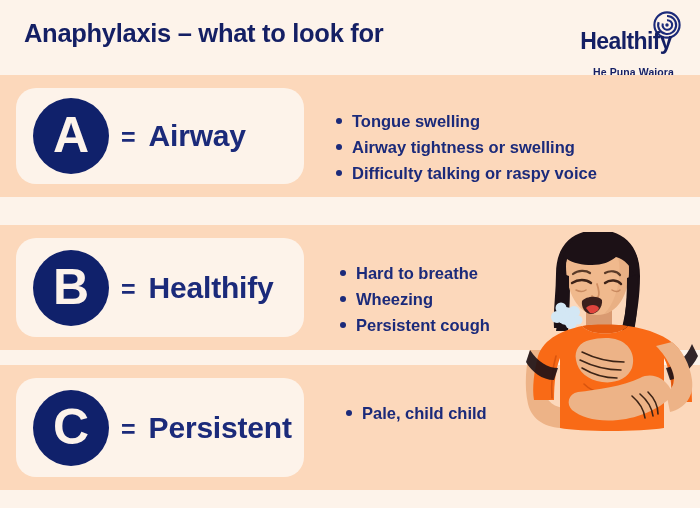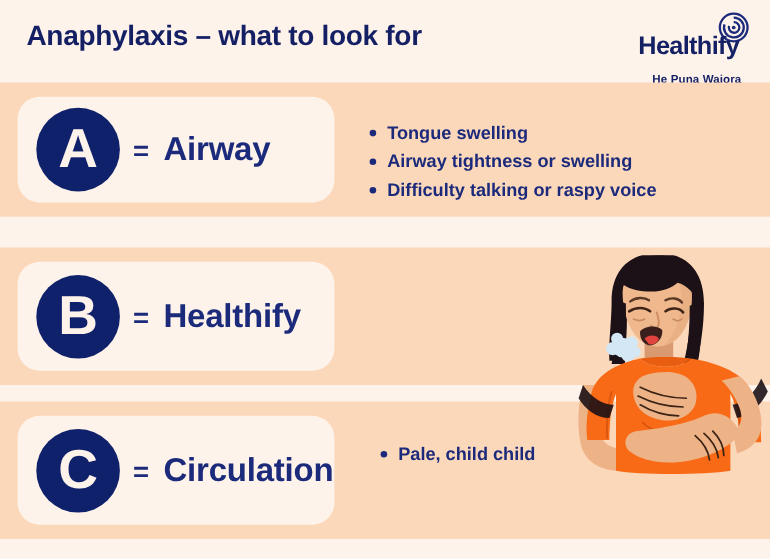--- a/index.html
+++ b/index.html
@@ -305,25 +305,30 @@
     <li>Difficulty talking or raspy voice</li>
   </ul>
 
   <div class="card card-b">
     <div class="circle">B</div>
     <div class="eqrow">
       <span class="eq">=</span>
       <span class="word">Healthify</span>
     </div>
   </div>
+  <ul class="bullets bullets-b">
+    <li>Hard to breathe</li>
+    <li>Wheezing</li>
+    <li>Persistent cough</li>
+  </ul>
 
   <div class="card card-c">
     <div class="circle">C</div>
     <div class="eqrow">
       <span class="eq">=</span>
-      <span class="word">Circulation</span>
+      <span class="word">Persistent</span>
     </div>
   </div>
   <ul class="bullets bullets-c">
     <li>Pale, child child</li>
   </ul>
 
 </div>
 
 </body></html>

